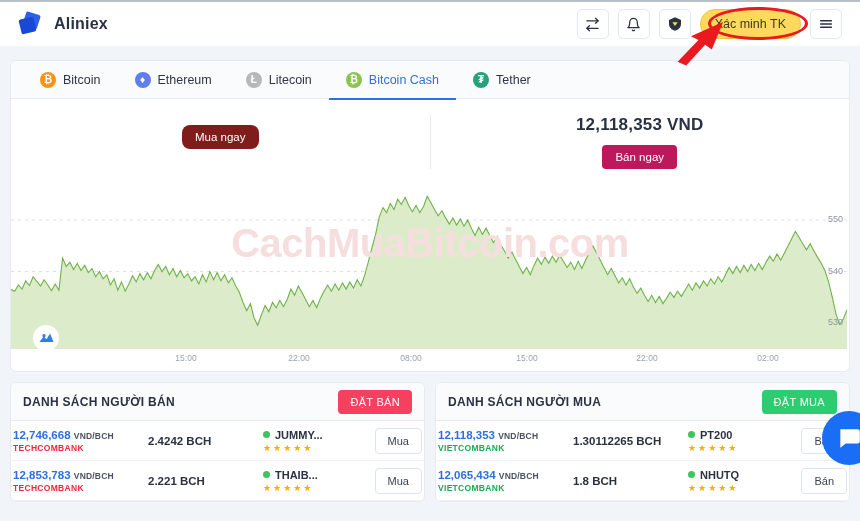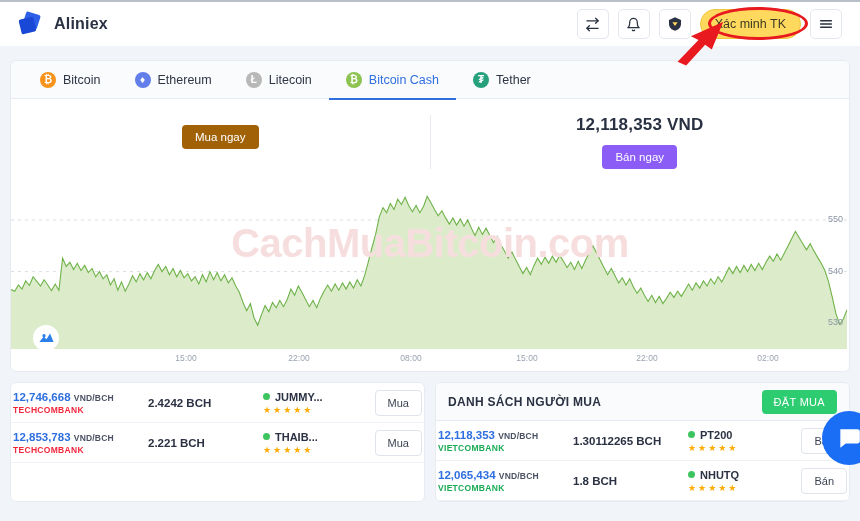--- a/index.html
+++ b/index.html
@@ -77,22 +77,22 @@
   }
 
   .price-row { display: flex; align-items: stretch; padding: 16px 0 12px 0; }
   .price-col { flex: 1; text-align: center; }
   .price-col.divider { border-left: 1px solid #e7ebf1; }
   .price-val { font-size: 17px; font-weight: bold; color: #2a3142; letter-spacing: .2px; }
   .act-btn {
     margin-top: 10px; display: inline-block; border: none; border-radius: 4px;
     color: #fff; font-size: 11.5px; padding: 6px 13px; cursor: pointer;
   }
-  .buy-now { background: #a16207; }
-  .sell-now { background: #8b5cf6; text-align: right; }
+  .buy-now { background: #7f1d1d; border-radius: 8px; }
+  .sell-now { background: #be185d; text-align: right; }
 
   
   .chart-wrap { position: relative; height: 190px; width: 100%; overflow: hidden; }
   .chart-wrap svg { display: block; }
   .watermark {
     position: absolute; left: 50%; top: 40px; transform: translateX(-50%);
     font-size: 40px; font-weight: bold; color: #f7dede; white-space: nowrap;
     letter-spacing: -.5px; pointer-events: none;
   }
   .tv-logo {
@@ -278,20 +278,24 @@
           <div class="xtick" style="left: 516px;">15:00</div>
           <div class="xtick" style="left: 636px;">22:00</div>
           <div class="xtick" style="left: 757px;">02:00</div>
         </div>
     </div>
   </div>
 
   <div class="lists">
 
     <div class="list-card">
+      <div class="list-head">
+        <span class="list-title">DANH SÁCH NGƯỜI BÁN</span>
+        <button class="order-btn order-sell">ĐẶT BÁN</button>
+      </div>
       <div id="sellers-rows">
           <div class="list-row">
             <div class="c-price">
               <div class="price-line">12,746,668 <span class="unit">VND/BCH</span></div>
               <div class="bank techcombank">TECHCOMBANK</div>
             </div>
             <div class="c-amt">2.4242 BCH</div>
             <div class="c-user">
               <div class="user-line">
                 <span class="dot-online"></span>

